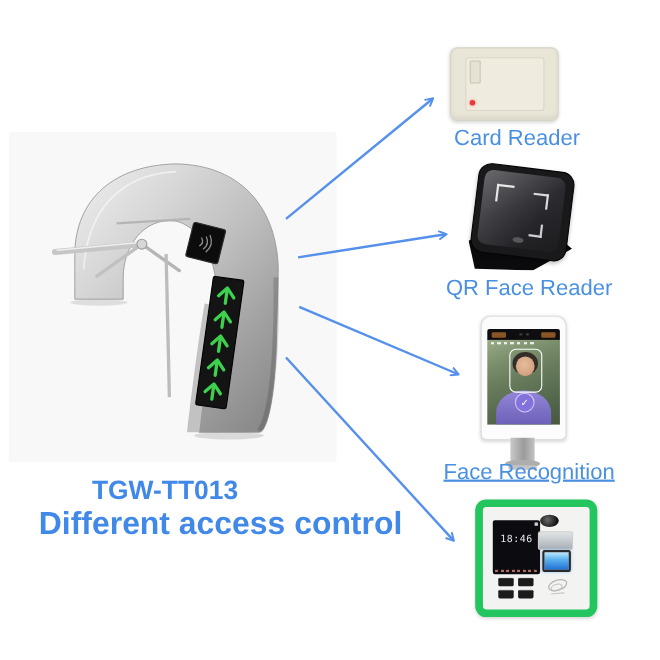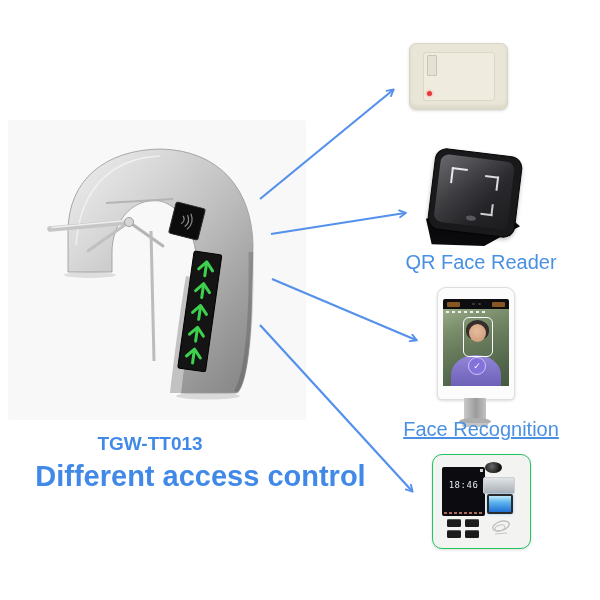--- a/index.html
+++ b/index.html
@@ -11,21 +11,21 @@
   .stage{position:relative;width:600px;height:600px;}
   .abs{position:absolute;}
 
   
   .dev-label{
     position:absolute;color:var(--label-blue,#4a90e2);
     font-size:20px;line-height:26px;text-align:center;white-space:nowrap;
   }
   .model{
     position:absolute;color:var(--heading-blue,#4189e8);
-    font-size:19px;font-weight:bold;text-align:center;white-space:nowrap;
+    font-size:24px;font-weight:bold;text-align:center;white-space:nowrap;
   }
   .caption{
     position:absolute;color:var(--heading-blue,#4189e8);
     font-size:29px;font-weight:bold;text-align:center;white-space:nowrap;
   }
 
   
   .layer-svg{position:absolute;left:0;top:0;}
   .blue-arrow{stroke:var(--arrow-blue,#5490ec);stroke-width:2.2;fill:none;marker-end:url(#ah);}
   .arrowhead{stroke:var(--arrow-blue,#5490ec);fill:none;stroke-width:1.8;stroke-linecap:round;stroke-linejoin:round;}
@@ -73,21 +73,21 @@
   .face-body{left:8px;top:46px;width:50px;height:31px;
     background:linear-gradient(180deg,#9287d8,#6c60b8);border-radius:55% 55% 0 0/70% 70% 0 0;}
   .face-badge{left:25px;top:48px;width:16px;height:16px;border-radius:50%;background:#8472dc;
     border:1px solid #cfc4f4;color:#fff;font-size:9px;line-height:16px;text-align:center;}
   .face-pole{left:27px;top:111px;width:22px;height:23px;
     background:linear-gradient(90deg,#c9c9c9,#9b9b9b 55%,#c2c2c2);}
   .face-flange{left:22px;top:131px;width:32px;height:7px;border-radius:50%;background:#aeaeae;}
   .face-flange2{left:25px;top:136px;width:26px;height:4px;border-radius:2px;background:#c4c4c4;}
 
   
-  .fp-dev{left:432px;top:454px;width:97px;height:93px;background:#f3f3f2;border:1px solid #22c55e;
+  .fp-dev{left:432px;top:454px;width:97px;height:93px;background:#f3f3f2;border:7px solid #22c55e;
     border-radius:10px;box-shadow:0 1px 3px rgba(0,0,0,.15);}
   .fp-screen{left:9px;top:12px;width:43px;height:49px;background:#0b0b10;border-radius:2px;}
   .fp-time{position:absolute;left:0;top:13px;width:100%;text-align:center;color:#e4e8ef;
     font-size:9px;letter-spacing:.5px;font-family:"DejaVu Sans Mono",monospace;}
   .fp-screen-icon{right:2px;top:2px;width:3px;height:3px;background:#cfd3da;}
   .fp-screen-row{left:2px;bottom:2px;width:38px;height:2px;
     background:repeating-linear-gradient(90deg,#b06a5a 0 3px,transparent 3px 5px);}
   .fp-cam{left:52px;top:7px;width:17px;height:11px;border-radius:50%;
     background:radial-gradient(circle at 40% 40%,#6a6a6a,#141414 70%);}
   .fp-module{left:50px;top:22px;width:30px;height:15px;border:1px solid #cfcfcf;border-radius:2px;
@@ -176,20 +176,21 @@
     <line class="blue-arrow" x1="271" y1="234" x2="405" y2="213"></line>
     <line class="blue-arrow" x1="272" y1="279" x2="416" y2="340"></line>
     <line class="blue-arrow" x1="260" y1="325" x2="412" y2="491"></line>
   </svg>
 
   <div class="abs card-reader">
     <div class="abs card-panel"></div>
     <div class="abs card-slot" style="left:17px;top:11px;"></div>
     <div class="abs card-led" style="left:17px;top:47px;"></div>
   </div>
+  <div class="dev-label" style="left:370px;top:113px;width:200px;">Card Reader</div>
 
   <div class="abs qr-reader">
     <div class="abs qr-base"></div>
     <div class="abs qr-body">
       <div class="abs qr-glass">
         <div class="abs qr-sheen"></div>
         <div class="abs qr-br-tl"></div>
         <div class="abs qr-br-tr"></div>
         <div class="abs qr-br-br"></div>
         <div class="abs qr-dot"></div>

